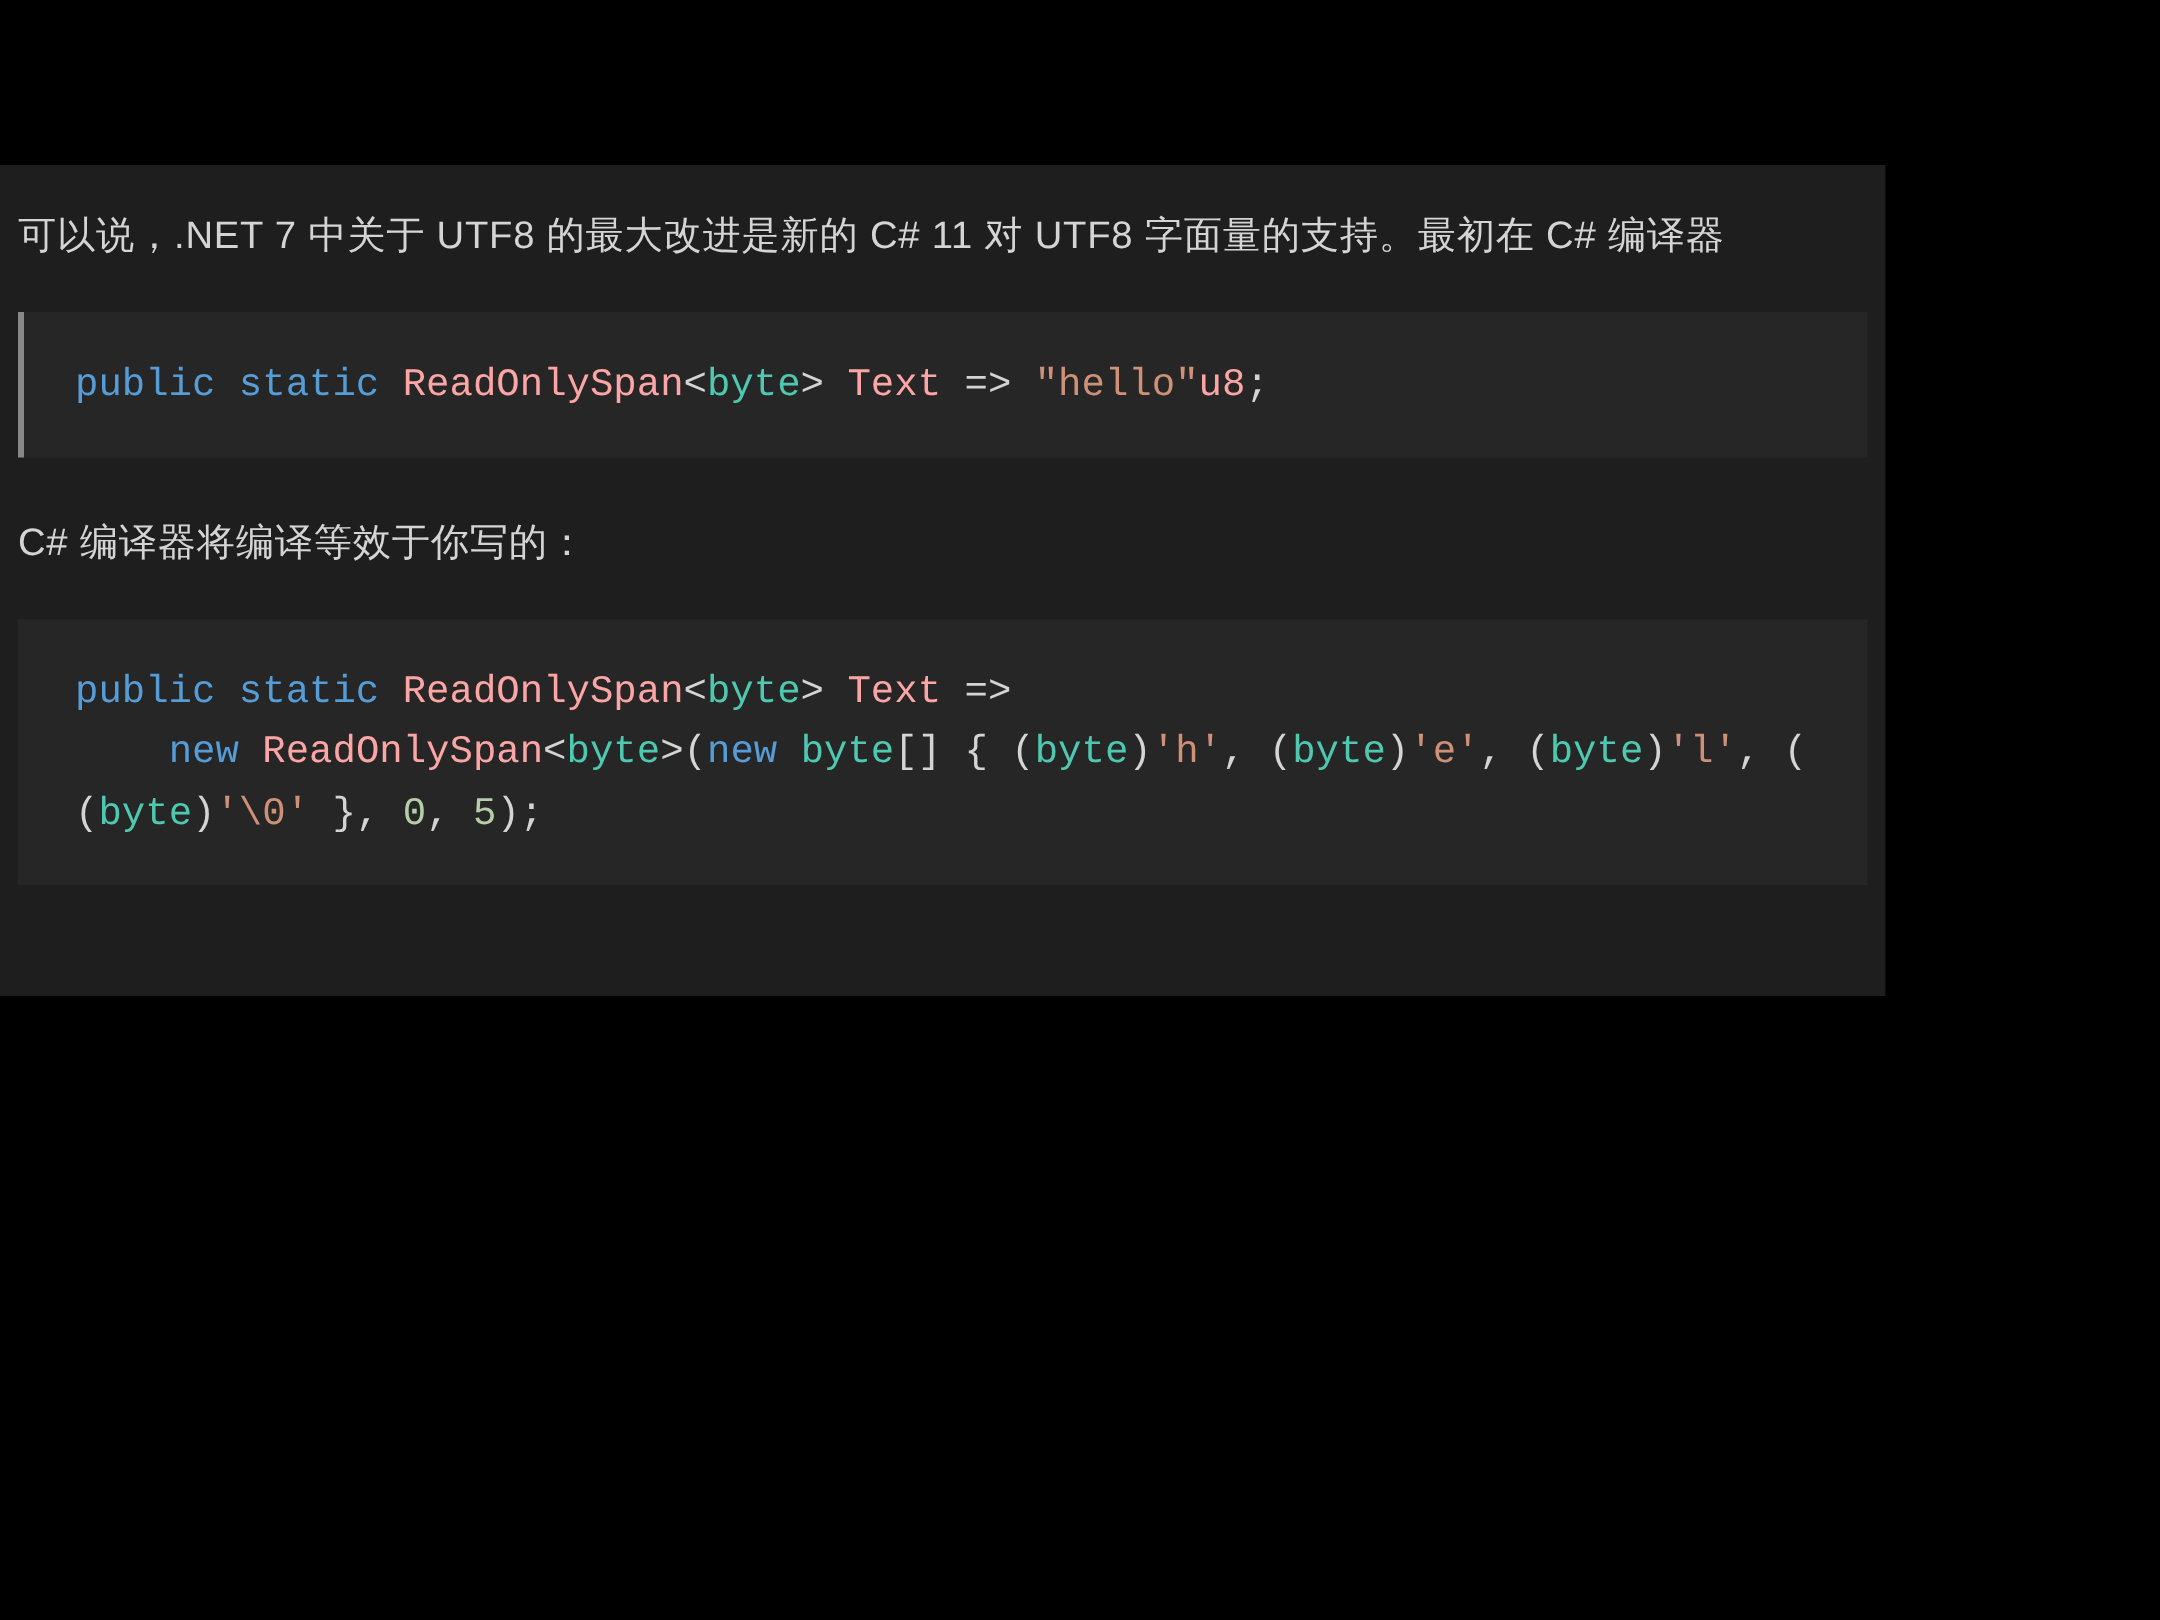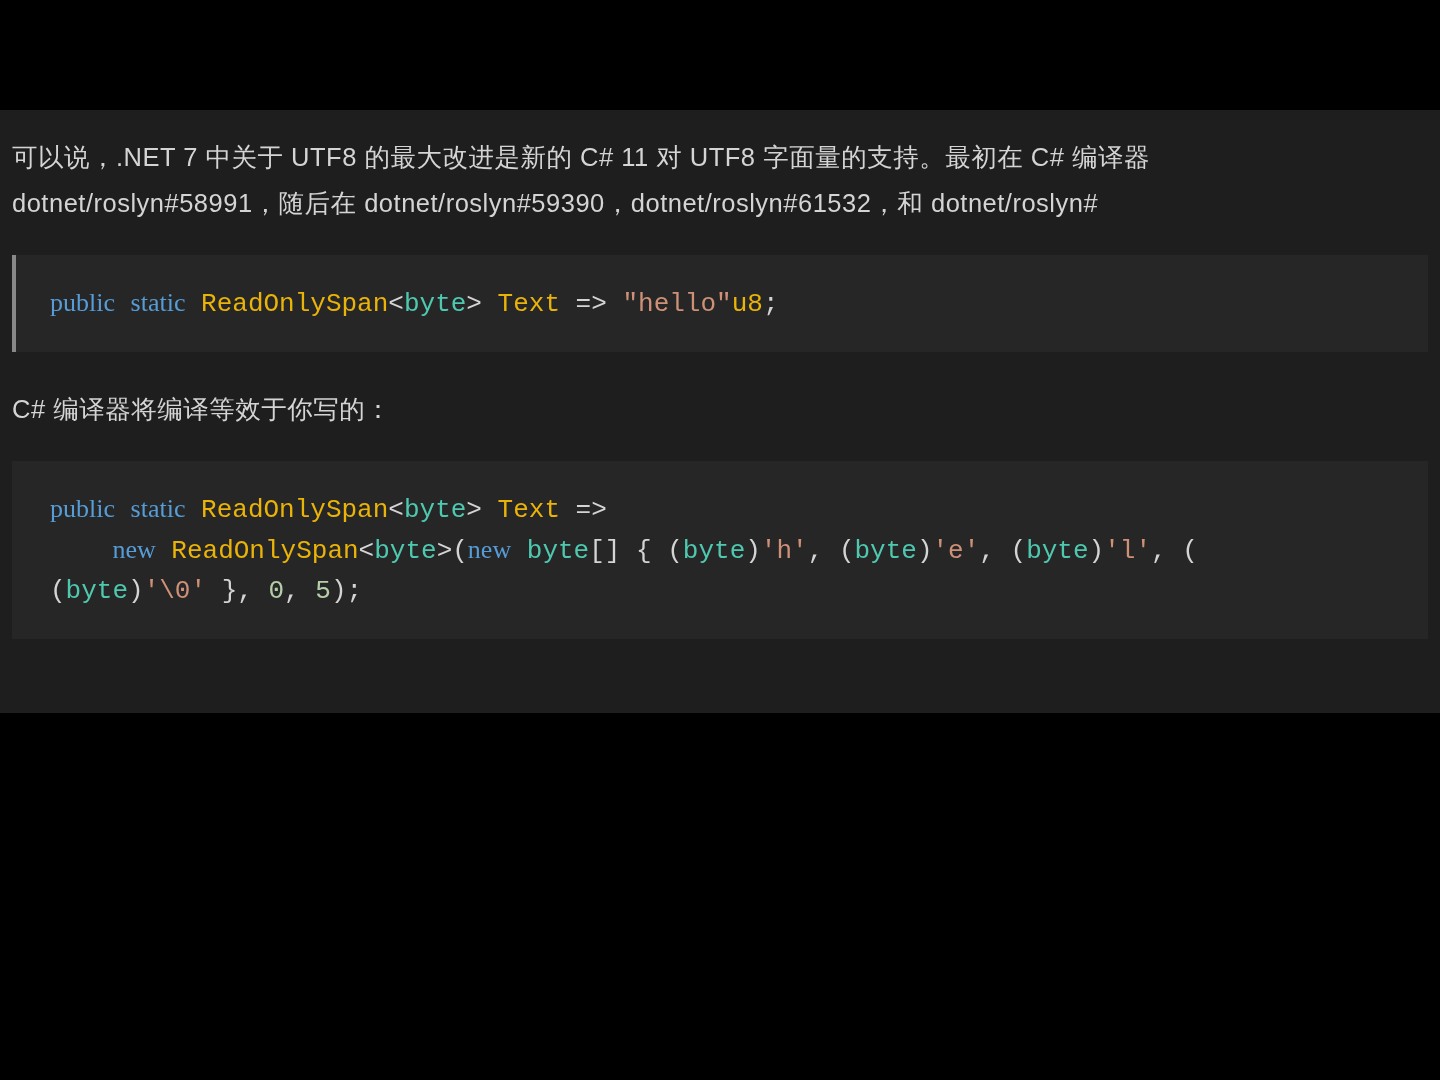--- a/index.html
+++ b/index.html
@@ -8,21 +8,21 @@
     width: 1440px;
     height: 1080px;
     background: #000;
     overflow: hidden;
     font-family: "Microsoft YaHei", "PingFang SC", -apple-system, sans-serif;
   }
   .content-area {
     position: absolute;
     top: 110px;
     left: 0;
-    width: 1440px;
+    width: 1257px;
     background: #1e1e1e;
     padding: 24px 12px 40px 12px;
     box-sizing: border-box;
   }
   .para {
     color: #d4d4d4;
     font-size: 25.5px;
     line-height: 1.82;
     letter-spacing: 0.5px;
     white-space: nowrap;
@@ -37,34 +37,33 @@
     font-size: 26px;
     line-height: 1.55;
     color: #d4d4d4;
     white-space: pre;
     overflow: hidden;
   }
   .codeblock.noborder {
     border-left: none;
     padding-left: 38px;
   }
-  .kw   { color: #569cd6; font-family: Liberation Serif, serif; }   
+  .kw   { color: #569cd6; }   
   .type { color: #4ec9b0; margin-top: 32px; }   
-  .cls  { color: #eab308; }   
+  .cls  { color: #fca5a5; }   
   .str  { color: #ce9178; }   
   .num  { color: #b5cea8; }   
   .punc { color: #d4d4d4; }   
 </style>
 </head>
 <body>
 
 <div class="content-area">
 
   <div class="para">可以说，.NET 7 中关于 UTF8 的最大改进是新的 C# 11 对 UTF8 字面量的支持。最初在 C# 编译器</div>
-  <div class="para">dotnet/roslyn#58991，随后在 dotnet/roslyn#59390，dotnet/roslyn#61532，和 dotnet/roslyn#</div>
 
   <div class="codeblock"><span class="kw">public</span> <span class="kw">static</span> <span class="cls">ReadOnlySpan</span><span class="punc">&lt;</span><span class="type">byte</span><span class="punc">&gt;</span> <span class="cls">Text</span> <span class="punc">=&gt;</span> <span class="str">"hello"</span><span class="cls">u8</span><span class="punc">;</span></div>
 
   <div class="para">C# 编译器将编译等效于你写的：</div>
 
   <div class="codeblock noborder"><span class="kw">public</span> <span class="kw">static</span> <span class="cls">ReadOnlySpan</span><span class="punc">&lt;</span><span class="type">byte</span><span class="punc">&gt;</span> <span class="cls">Text</span> <span class="punc">=&gt;</span>
     <span class="kw">new</span> <span class="cls">ReadOnlySpan</span><span class="punc">&lt;</span><span class="type">byte</span><span class="punc">&gt;(</span><span class="kw">new</span> <span class="type">byte</span><span class="punc">[] { (</span><span class="type">byte</span><span class="punc">)</span><span class="str">'h'</span><span class="punc">, (</span><span class="type">byte</span><span class="punc">)</span><span class="str">'e'</span><span class="punc">, (</span><span class="type">byte</span><span class="punc">)</span><span class="str">'l'</span><span class="punc">, (</span>
 <span class="punc">(</span><span class="type">byte</span><span class="punc">)</span><span class="str">'\0'</span><span class="punc"> }, </span><span class="num">0</span><span class="punc">, </span><span class="num">5</span><span class="punc">);</span></div>
 
 </div>

